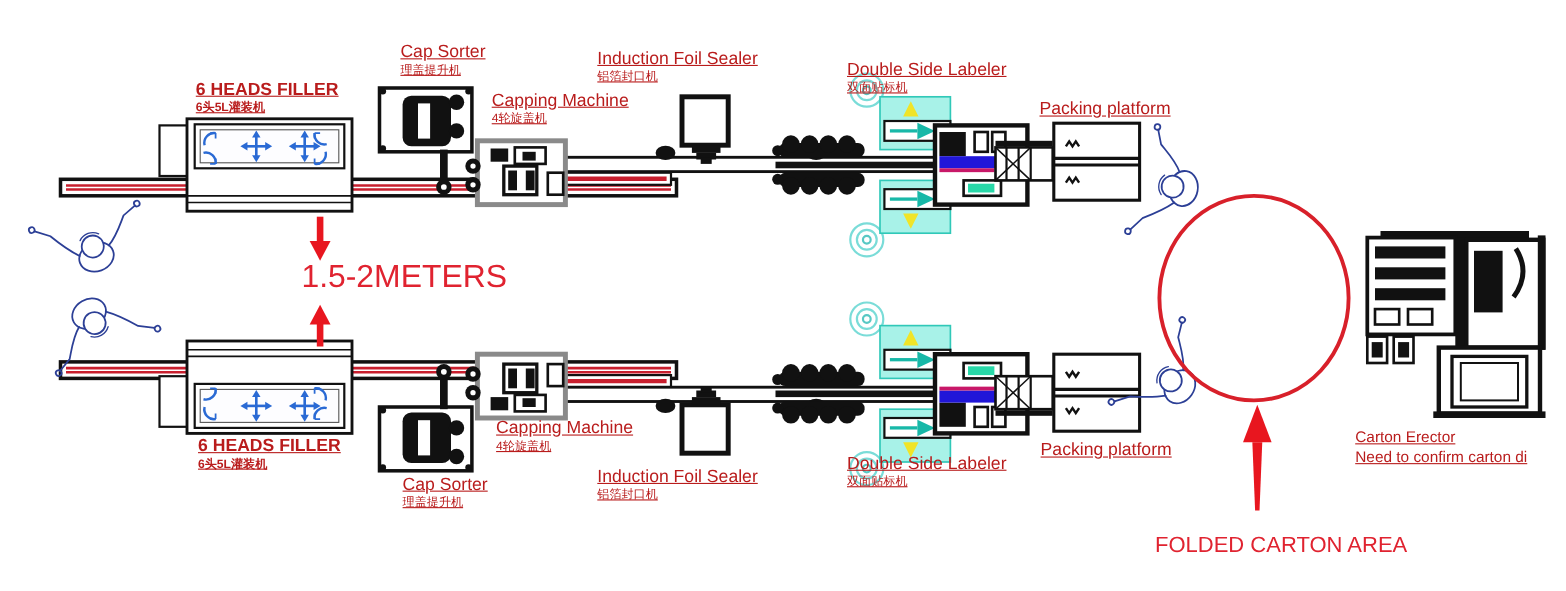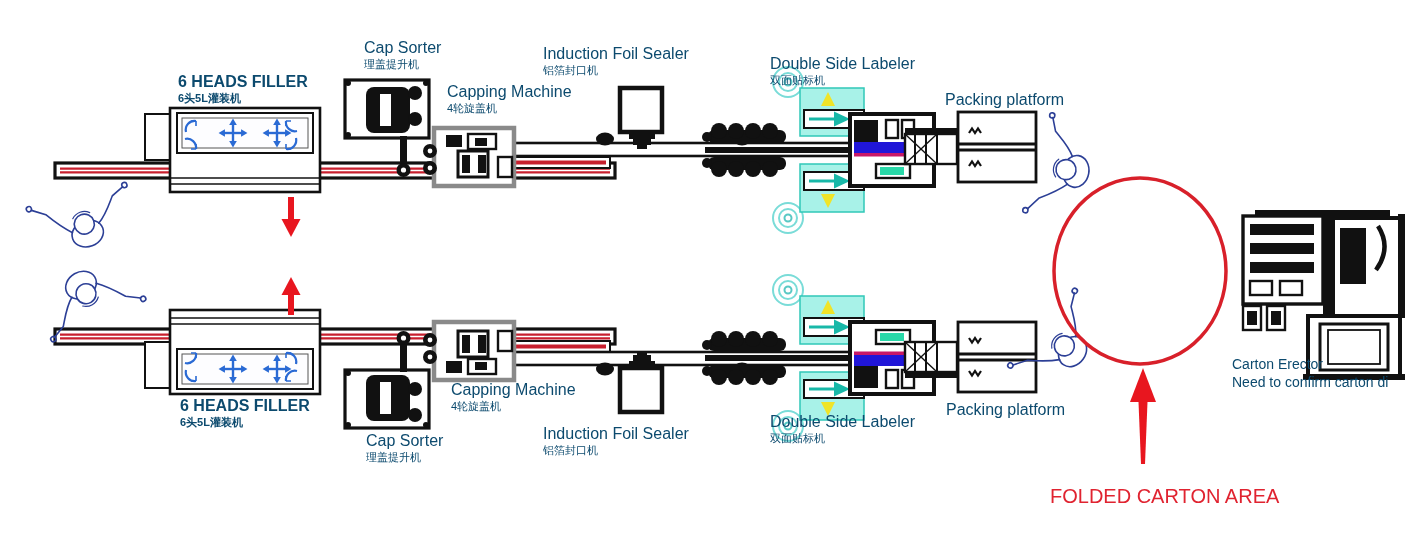--- a/index.html
+++ b/index.html
@@ -2,22 +2,22 @@
 <html><head>
 <meta charset="utf-8">
 <style>
   html,body{margin:0;padding:0;background:#ffffff;}
   #canvas{
     position:relative;width:1424px;height:537px;background:#ffffff;
     overflow:hidden;font-family:"Liberation Sans",sans-serif;
   }
   #diagram-svg{position:absolute;left:0;top:0;}
   .lbl{
-    position:absolute;color:#0c4a6e;font-size:16px;line-height:1.25;
-    white-space:nowrap;font-family:"Liberation Sans",sans-serif;
+    position:absolute;color:#b91c1c;font-size:16px;line-height:1.25;
+    white-space:nowrap;font-family:"Liberation Sans",sans-serif;text-decoration:underline;
   }
   .lbl .zh{font-size:11px;}
   .lbl-big{position:absolute;color:#e02330;white-space:nowrap;
     font-family:"Liberation Sans",sans-serif;}
   .bold{font-weight:bold;}
   .sm{font-size:14px;line-height:1.3;}
 </style>
 </head>
 <body>
 
@@ -283,20 +283,21 @@
   <div class="zh">铝箔封口机</div>
 </div>
 <div class="lbl" style="left:770px;top:412px;">
   <div>Double Side Labeler</div>
   <div class="zh">双面贴标机</div>
 </div>
 <div class="lbl" style="left:946px;top:400px;">
   <div>Packing platform</div>
 </div>
 
+<div class="lbl-big" style="left:274px;top:236px;font-size:29px;">1.5-2METERS</div>
 <div class="lbl-big" style="left:1050px;top:485px;font-size:20px;">FOLDED CARTON AREA</div>
 
-<div class="lbl sm" style="left:1232px;top:355px;">
+<div class="lbl sm" style="left:1232px;top:388px;">
   <div>Carton Erector</div>
   <div>Need to confirm carton di</div>
 </div>
 
 </div>
 
 </body></html>

